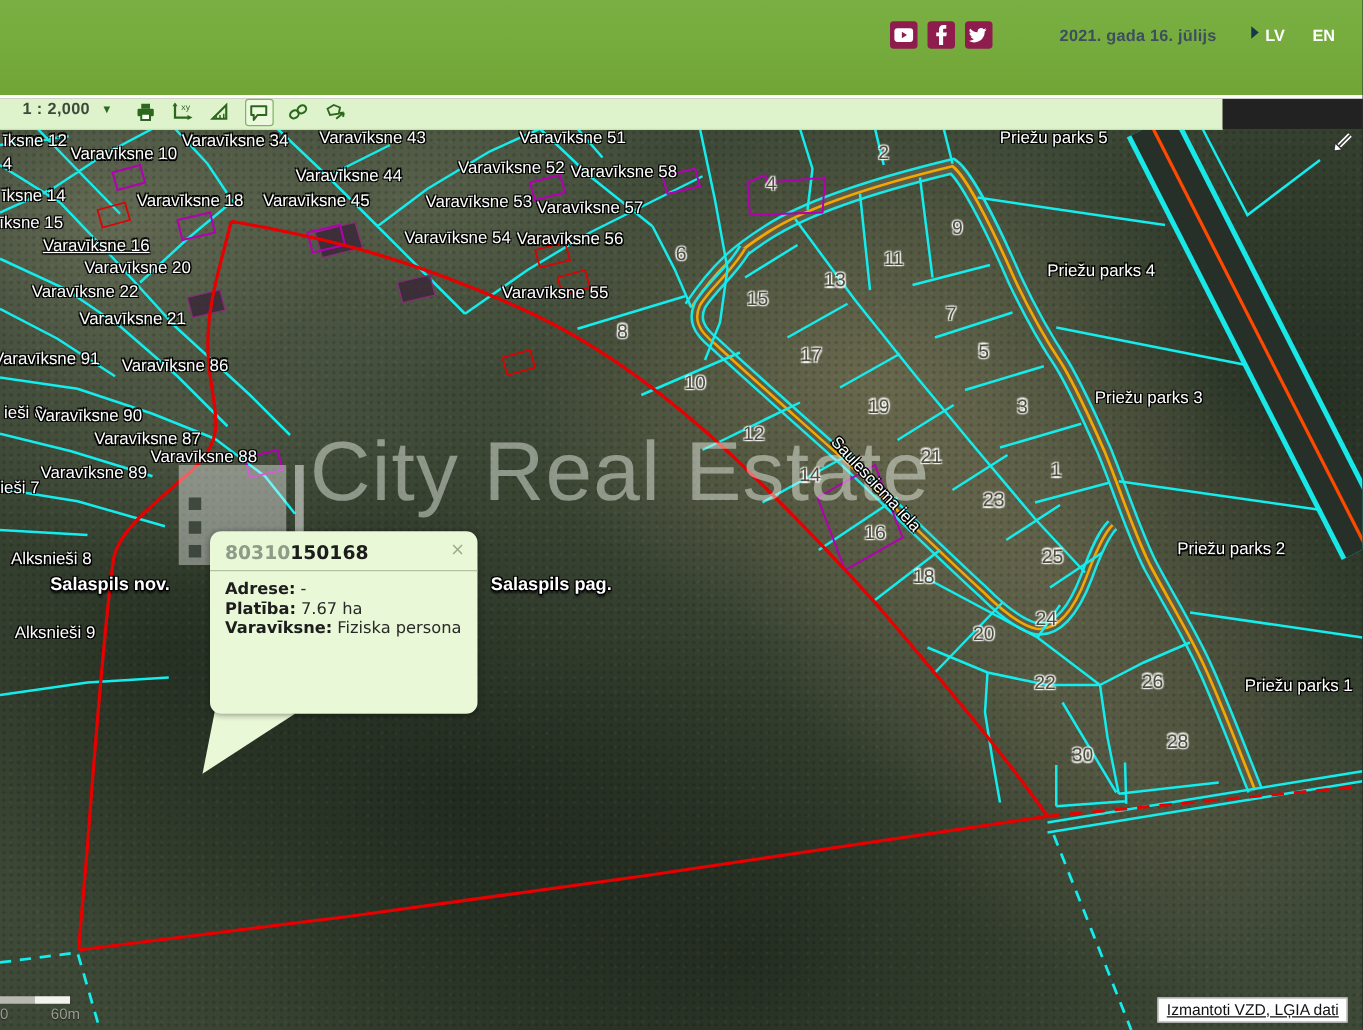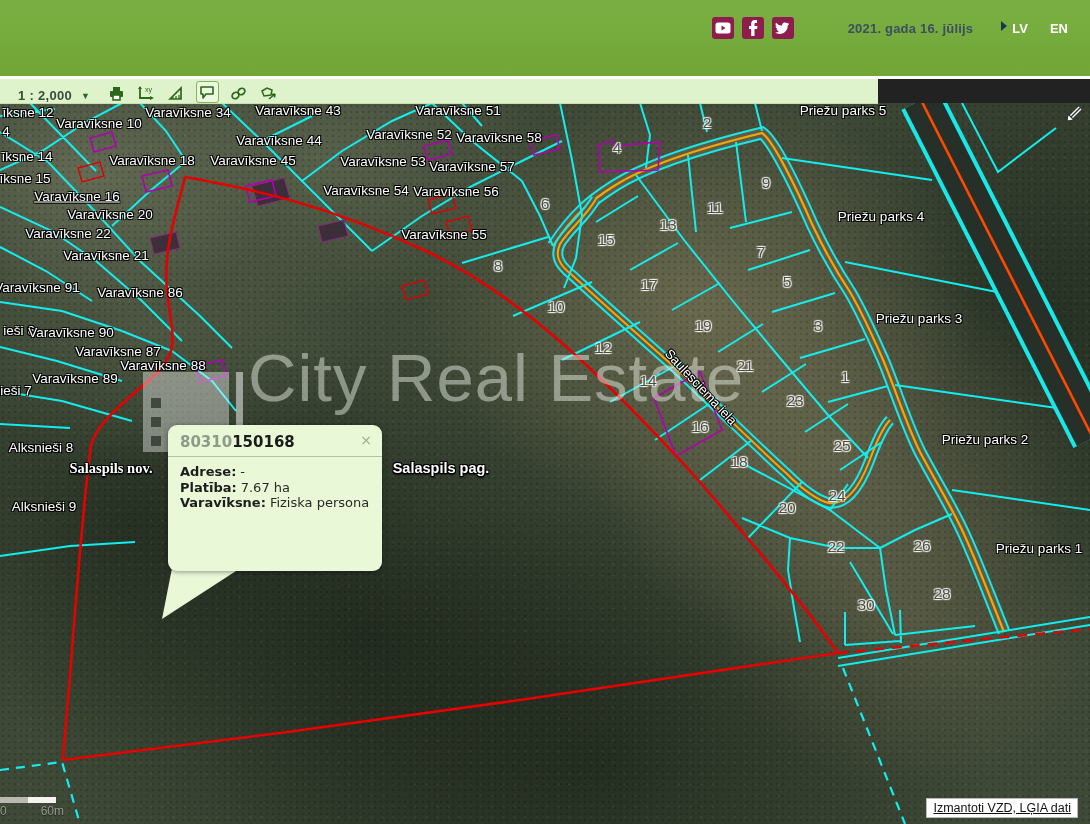--- a/index.html
+++ b/index.html
@@ -11,21 +11,21 @@
   .hdr-right{position:absolute;right:0;top:14px;height:28px;display:flex;align-items:center;}
   .sbtn{width:22px;height:22px;border-radius:3px;background:#8e1d4d;margin-right:8px;display:flex;align-items:center;justify-content:center;cursor:pointer;}
   .sbtn svg{display:block}
   .hdr-date{color:#3d4e61;font-size:13px;font-weight:bold;margin:0 28px 0 46px;letter-spacing:.2px;}
   .langs{display:flex;align-items:flex-start;margin-right:14px;}
   .tri{width:0;height:0;border-left:6px solid #16384f;border-top:5px solid transparent;border-bottom:5px solid transparent;margin-right:5px;}
   .lang{color:#fff;font-weight:bold;font-size:13px;margin-right:22px;cursor:pointer;text-decoration:none;}
   .hdr-sep{position:absolute;left:0;top:76px;width:1090px;height:3px;background:#fdfefb;z-index:40;}
 
   
-  .toolbar{position:absolute;left:0;top:79px;width:878px;height:24px;background:#def3cc;border-bottom:1px solid #c7e2ab;z-index:40;display:flex;align-items:flex-end;}
+  .toolbar{position:absolute;left:0;top:79px;width:978px;height:24px;background:#def3cc;border-bottom:1px solid #c7e2ab;z-index:40;display:flex;align-items:flex-start;}
   .scale-select{display:flex;align-items:center;margin-left:18px;cursor:pointer;}
   .scale-txt{font-size:13px;font-weight:bold;color:#3c4a3a;letter-spacing:.3px;}
   .dd{color:#2c6a1c;font-size:9px;margin-left:9px;}
   .ticon{margin-left:9px;cursor:pointer;display:flex;align-items:center;justify-content:center;width:21px;height:20px;border-radius:3px;}
   .ticon.active{border:1px solid #86b264;background:#ecf9de;}
   .ticon svg{stroke:#2c681c;fill:none;stroke-width:1.6;display:block;}
 
   
   #map{position:absolute;left:0;top:103px;width:1090px;height:721px;overflow:hidden;cursor:default;}
   .map-bg{position:absolute;inset:0;background-color:#3e4937;background-image:
@@ -277,21 +277,21 @@
         <div class="lbl s" style="left: 163px; top: 365px;">Varavīksne 88</div>
         <div class="lbl s" style="left: 75px; top: 378px;">Varavīksne 89</div>
         <div class="lbl s" style="left: 16px; top: 390px;">ieši 7</div>
         <div class="lbl s" style="left: 41px; top: 447px;">Alksnieši 8</div>
         <div class="lbl s" style="left: 44px; top: 506px;">Alksnieši 9</div>
         <div class="lbl s" style="left: 843px; top: 110px;">Priežu parks 5</div>
         <div class="lbl s" style="left: 881px; top: 216px;">Priežu parks 4</div>
         <div class="lbl s" style="left: 919px; top: 318px;">Priežu parks 3</div>
         <div class="lbl s" style="left: 985px; top: 439px;">Priežu parks 2</div>
         <div class="lbl s" style="left: 1039px; top: 548px;">Priežu parks 1</div>
-        <div class="lbl b" style="left: 111px; top: 468px; font-family: Liberation Serif, serif;">Salaspils nov.</div>
+        <div class="lbl b" style="left: 88px; top: 468px;">Salaspils nov.</div>
         <div class="lbl b" style="left: 441px; top: 468px;">Salaspils pag.</div>
         <div class="lbl n" style="left: 707px; top: 123px;">2</div>
         <div class="lbl n" style="left: 617px; top: 148px;">4</div>
         <div class="lbl n" style="left: 545px; top: 204px;">6</div>
         <div class="lbl n" style="left: 766px; top: 183px;">9</div>
         <div class="lbl n" style="left: 715px; top: 208px;">11</div>
         <div class="lbl n" style="left: 668px; top: 225px;">13</div>
         <div class="lbl n" style="left: 606px; top: 240px;">15</div>
         <div class="lbl n" style="left: 761px; top: 252px;">7</div>
         <div class="lbl n" style="left: 787px; top: 282px;">5</div>

